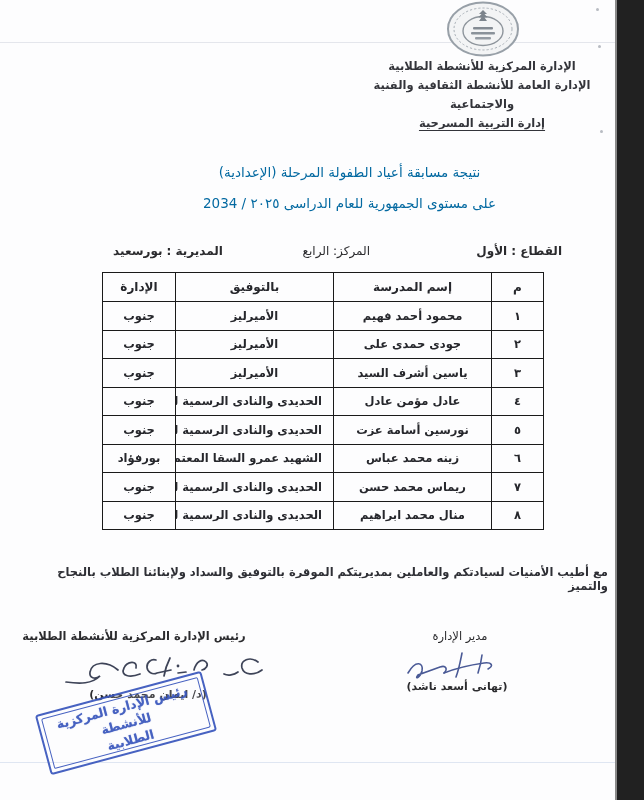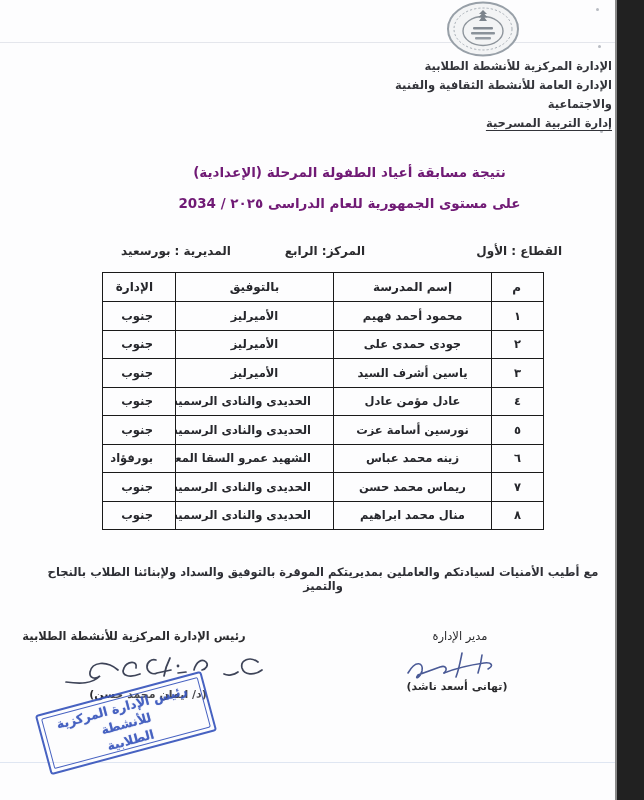--- a/index.html
+++ b/index.html
@@ -13,45 +13,45 @@
   .abs{position:absolute;}
   
   .scan-line{position:absolute;left:0;height:1px;background:#e4e6ec;width:617px;}
   .scan-line.blue{background:#dfe6f2;}
   .speck{position:absolute;width:3px;height:3px;background:#9aa0a8;border-radius:50%;opacity:.7;}
   
   .dark-band{position:absolute;top:0;right:0;width:27px;height:800px;background:#212121;border-left:2px solid #8a8a8a;}
   
   .seal{left:445px;top:1px;width:76px;height:57px;}
   
-  .org-block{left:352px;top:57px;width:260px;font-size:11.5px;font-weight:bold;line-height:19px;color:#33343a;}
+  .org-block{left:352px;top:57px;width:260px;text-align:center;font-size:11.5px;font-weight:bold;line-height:19px;color:#33343a;}
   .org-line3{text-decoration:underline;text-underline-offset:3px;}
   
-  .title-block{left:122px;top:162px;width:455px;text-align:center;font-weight:bold;color:#701a75;}
+  .title-block{left:122px;top:162px;width:455px;text-align:center;font-weight:normal;color:#0369a1;}
   .title-line1{font-size:13.5px;line-height:20px;}
   .title-line2{font-size:13.5px;line-height:20px;margin-top:11px;}
   
   .meta-sector{left:450px;top:244px;width:112px;font-size:12px;font-weight:bold;}
-  .meta-center{left:280px;top:244px;width:90px;text-align:center;font-size:12px;font-weight:bold;}
-  .meta-directorate{left:120px;top:244px;width:112px;text-align:center;font-size:12px;font-weight:bold;}
+  .meta-center{left:280px;top:244px;width:90px;font-size:12px;font-weight:normal;}
+  .meta-directorate{left:112px;top:244px;width:112px;text-align:center;font-size:12px;font-weight:bold;}
   
   table.results{
     position:absolute;left:102px;top:272px;width:441px;
     border-collapse:collapse;table-layout:fixed;direction:rtl;
     font-size:11.5px;font-weight:bold;color:#26272c;
   }
   table.results th,table.results td{
     border:1.6px solid #1a1a1a;
-    height:27.5px;padding:0 22px;text-align:center;overflow:hidden;white-space:nowrap;
+    height:27.5px;padding:0 11px;text-align:center;overflow:hidden;white-space:nowrap;
   }
   table.results th{height:28px;font-size:12px;}
   col.c-no{width:52px;} col.c-name{width:158px;} col.c-school{width:158px;} col.c-admin{width:73px;}
   td.cell-name{text-align:right;padding-right:8px;}
   
-  .closing{left:38px;top:565px;width:570px;text-align:center;font-size:11.5px;font-weight:bold;color:#2e2f35;}
+  .closing{left:38px;top:565px;width:570px;font-size:11.5px;font-weight:bold;color:#2e2f35;}
   
   .sig-title-right{left:400px;top:629px;width:120px;text-align:center;font-size:11.5px;font-weight:normal;}
   .sig-name-right{left:392px;top:680px;width:130px;text-align:center;font-size:11px;font-weight:bold;}
   .sig-title-left{left:20px;top:629px;width:228px;text-align:center;font-size:11.5px;font-weight:bold;}
   .sig-name-left{left:78px;top:688px;width:140px;text-align:center;font-size:11px;font-weight:bold;}
   .sig-scribble-right{left:398px;top:645px;width:120px;height:40px;}
   .sig-scribble-left{left:52px;top:646px;width:215px;height:42px;}
   
   .stamp{
     left:40px;top:692px;width:168px;height:58px;

